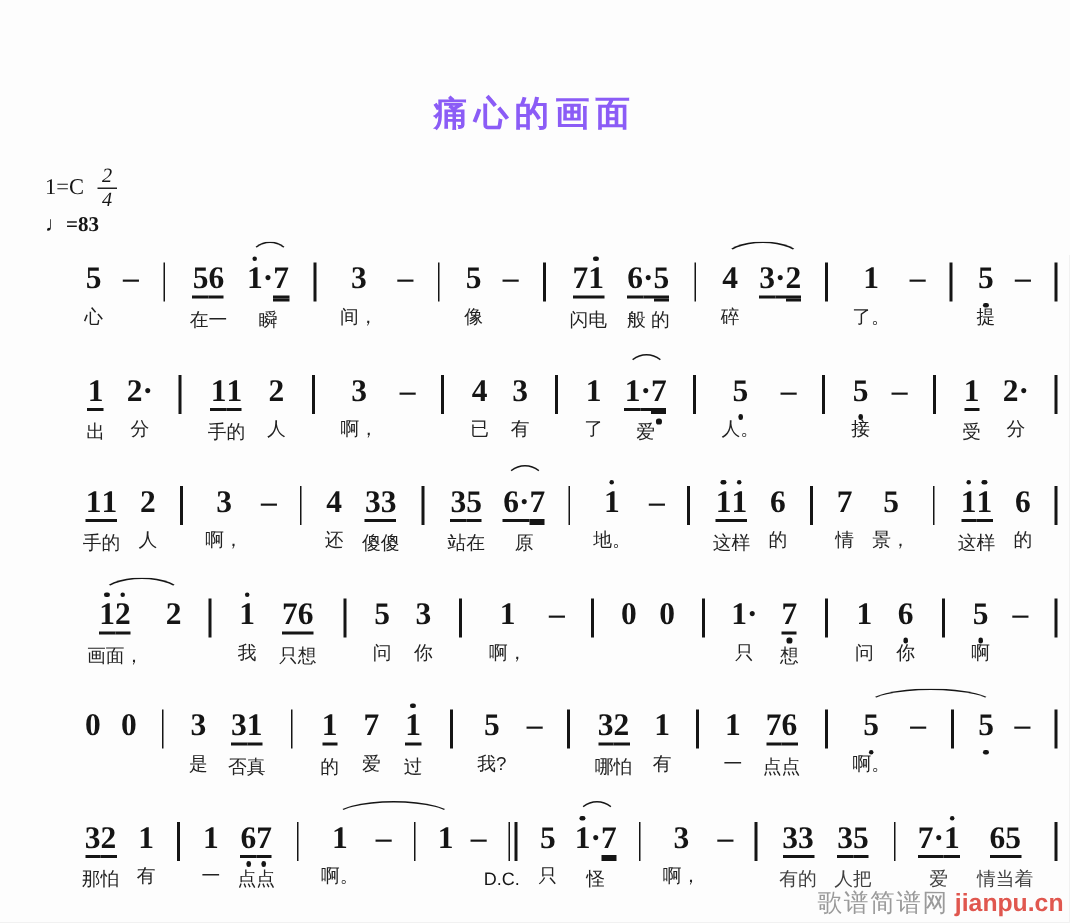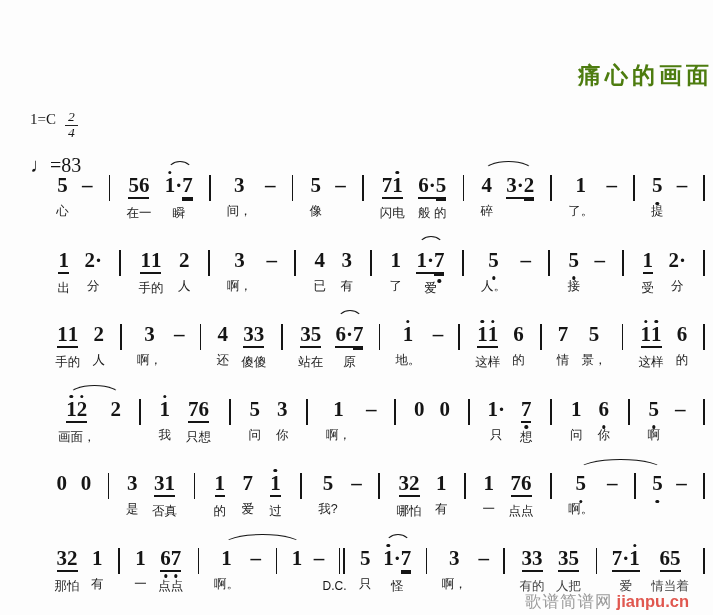--- a/index.html
+++ b/index.html
@@ -1,29 +1,29 @@
 <!DOCTYPE html>
 <html><head>
 <meta charset="utf-8">
 <style>
   html,body{margin:0;padding:0;background:#e8e8e8;}
   .page{position:relative;width:713px;height:615px;background:#fdfdfd;overflow:hidden;
         font-family:"Liberation Serif",serif;color:#151515;}
-  .title{position:absolute;top:60px;left:0;right:0;margin:0;text-align:right;
-         font-size:23px;font-weight:bold;color:#4d7c0f;letter-spacing:4px;
+  .title{position:absolute;top:60px;left:0;right:0;margin:0;text-align:center;
+         font-size:23px;font-weight:bold;color:#8b5cf6;letter-spacing:4px;
          font-family:"Liberation Serif",serif;}
   .meta{position:absolute;top:110px;left:30px;right:64px;display:flex;
         justify-content:space-between;align-items:flex-start;}
   .keytime{font-size:15px;line-height:1.2;}
-  .keyrow{display:flex;align-items:flex-start;}
+  .keyrow{display:flex;align-items:center;}
   .ts{display:inline-flex;flex-direction:column;align-items:center;margin-left:9px;
       font-size:13.5px;line-height:1.1;}
   .ts .num{border-bottom:1px solid #222;padding:0 3px;}
   .ts .den{padding:0 3px;}
-  .tempo{margin-top:12px;font-size:20px;}
+  .tempo{margin-top:2px;font-size:14px;font-weight:bold;}
   .credits{font-size:12.5px;color:#d40000;font-family:"Liberation Sans",sans-serif;
            line-height:1.55;text-align:left;}
   .score{position:absolute;top:158px;left:0;width:713px;}
   .line{position:relative;display:flex;align-items:flex-start;min-height:74.5px;
         padding:15px 8px 0 40px;box-sizing:border-box;}
   .bar{position:relative;display:flex;align-items:flex-start;justify-content:space-evenly;
        margin:0 2px;padding:0 1px;}
   .bl{width:1.6px;background:#151515;height:26px;margin-top:2px;flex:none;}
   .dbl{display:flex;gap:2.5px;flex:none;}
   .unit{display:flex;flex-direction:column;align-items:center;}
@@ -37,21 +37,21 @@
   .dot.hi{top:-2px;}
   .dot.lo{bottom:-8px;}
   .ly{height:17px;margin-top:6px;font-size:12.5px;white-space:nowrap;color:#222;
       font-family:"Liberation Sans",sans-serif;}
   .ly.grey{color:#404040;}
   .slur{position:absolute;height:11px;border-top:1.8px solid #151515;
         border-left:1px solid transparent;border-right:1px solid transparent;
         border-radius:55% 55% 0 0/100% 100% 0 0;pointer-events:none;}
   .dc{position:absolute;left:-24px;top:33px;font-size:12px;color:#151515;
       font-family:"Liberation Sans",sans-serif;white-space:nowrap;}
-  .wm{position:absolute;right:24px;bottom:2px;font-size:16.5px;white-space:nowrap;}
+  .wm{position:absolute;right:4px;bottom:2px;font-size:16.5px;white-space:nowrap;}
   .wm .site{color:#9a9a9a;letter-spacing:1px;}
   .wm .url{color:#e0574f;font-weight:bold;font-family:"Liberation Sans",sans-serif;}
 </style>
 </head>
 <body>
 
 <div class="page">
 
   <h1 class="title">痛心的画面</h1>
 

